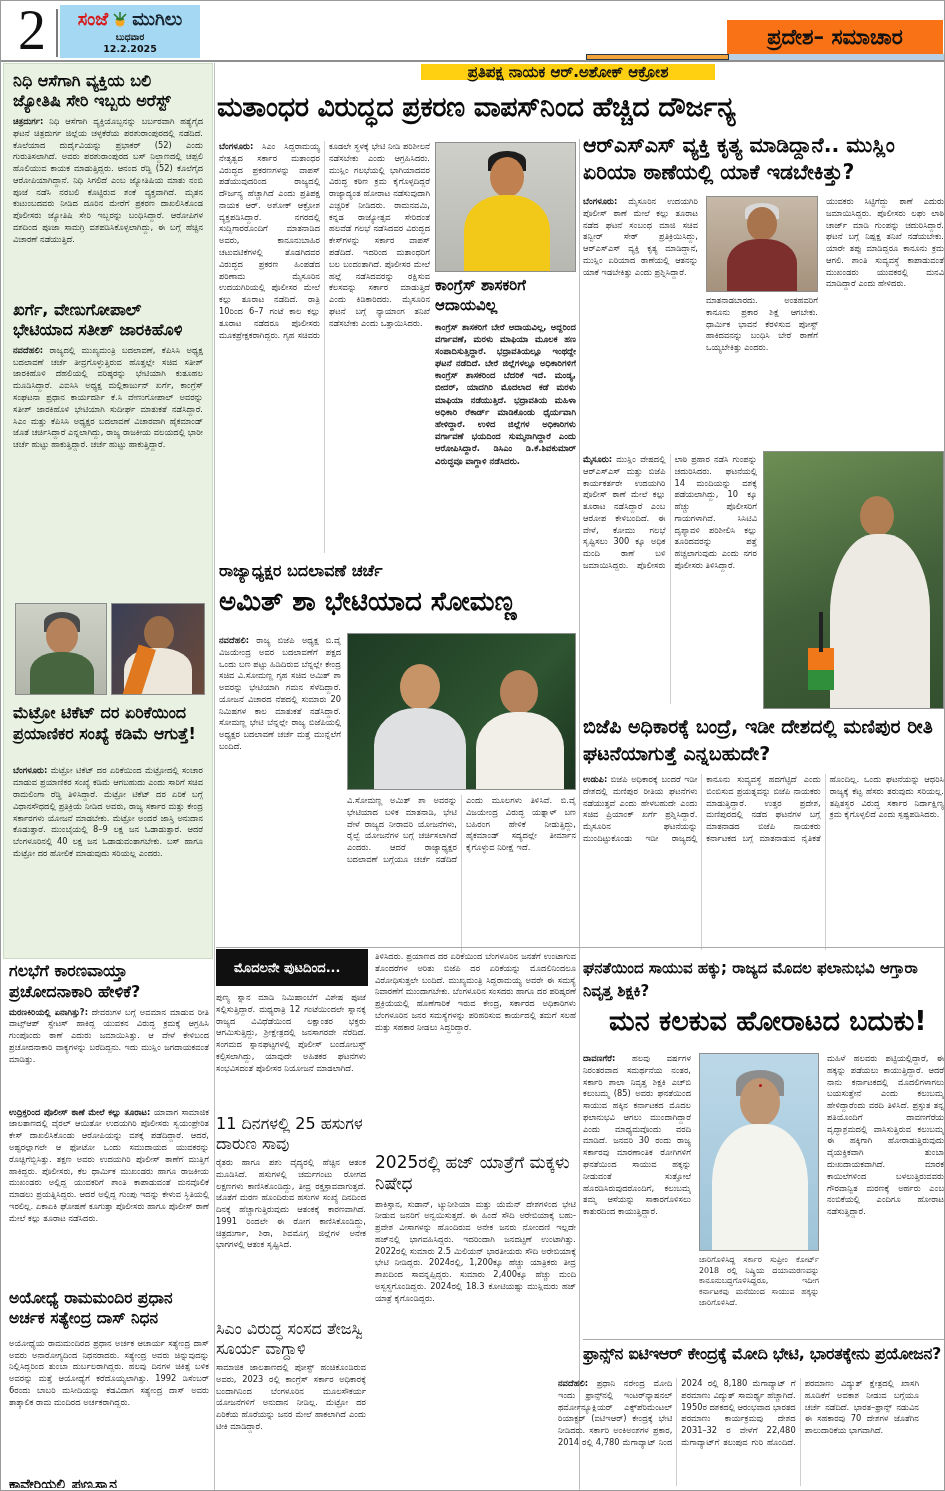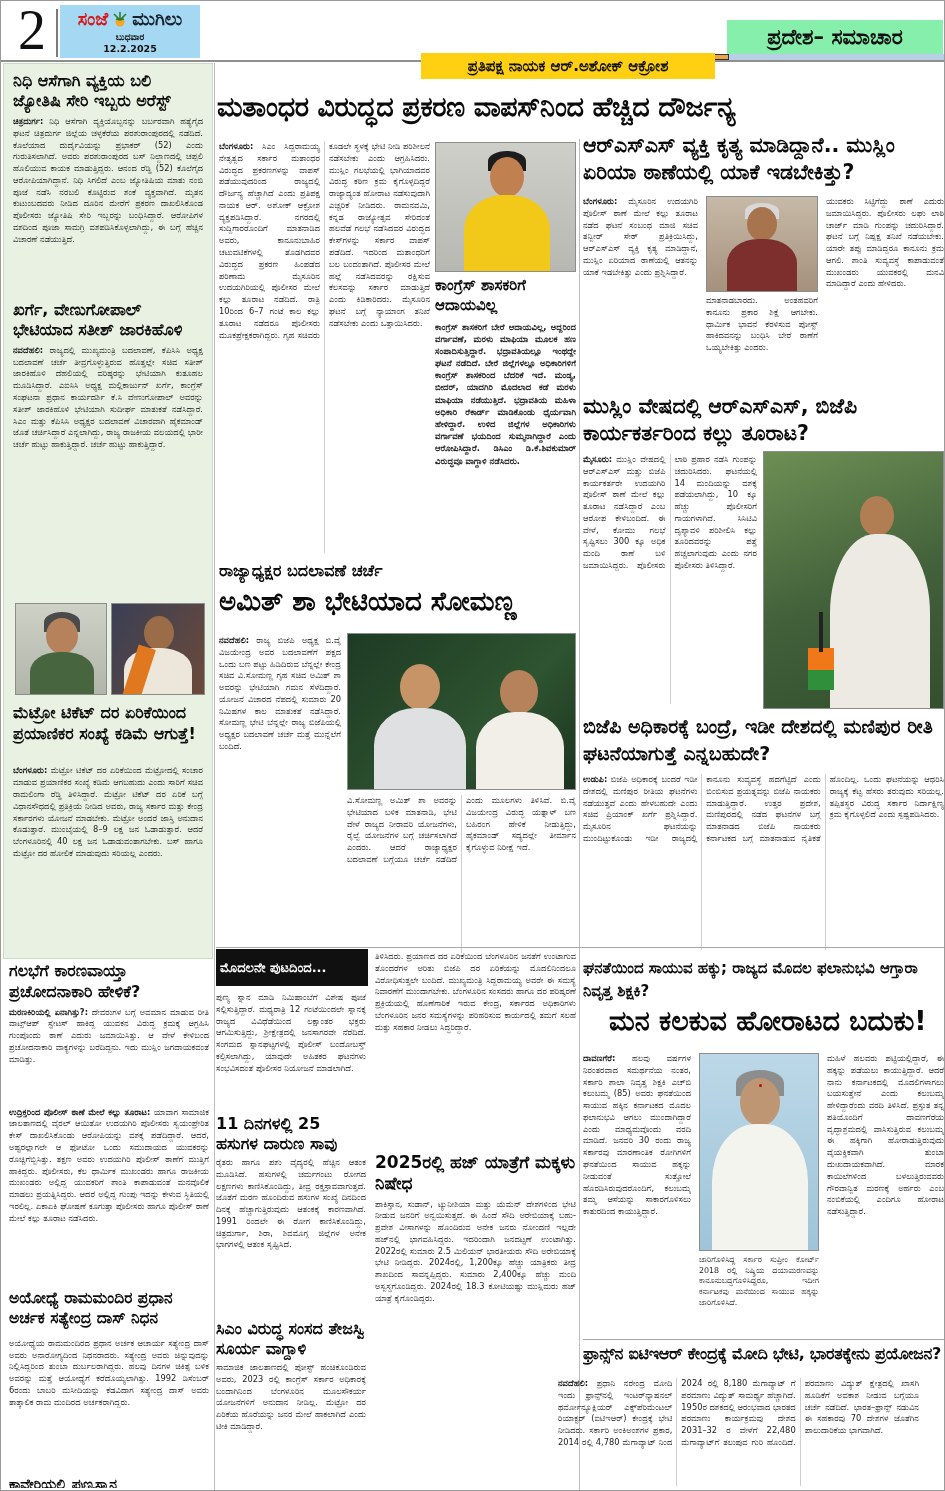--- a/index.html
+++ b/index.html
@@ -16,23 +16,23 @@
   .vline{position:absolute;width:1px;background:#bdbdbd}
   .hline{position:absolute;height:1px;background:#a8a8a8}
   .photo{position:absolute;overflow:hidden;border:1px solid #8d8d8d;box-sizing:border-box}
   .ph-head,.ph-torso,.ph-hair,.ph-sash,.ph-cube{position:absolute}
   .ph-head{border-radius:50%}
   .ph-torso{border-radius:45% 45% 0 0}
   .ph-hair{border-radius:50% 50% 0 0}
   .panel{background:#e9f2e2;border:1px solid #ccdcc2;box-sizing:border-box}
   .kicker{background:#ffd012;font-weight:bold;display:flex;align-items:center;justify-content:center}
   .quote-box{font-weight:600;font-size:8.4px;line-height:1.45;text-align:justify;color:#222}
-  .fp-box{background:#101010;color:#fff;font-weight:bold;display:flex;align-items:center;padding-left:4px;box-sizing:border-box}
+  .fp-box{background:#101010;color:#fff;font-weight:bold;display:flex;align-items:center;padding-left:18px;box-sizing:border-box}
   .cap{font-size:7.9px;line-height:1.35;text-align:justify;color:#222}
-  .subhead{font-weight:bold;line-height:1.25;color:#0b0b0b}
+  .subhead{font-weight:normal;line-height:1.25;color:#0b0b0b}
 </style>
 </head>
 <body>
 
 <div class="page">
 
   <div class="abs" style="left:8px;top:0px;width:46px;height:58px;font-family:'Liberation Serif',serif;font-size:56px;line-height:58px;text-align:center">2</div>
   <div class="abs" style="left:55px;top:8px;width:2px;height:48px;background:#7a7a7a"></div>
 
   <div class="abs" style="left:59px;top:4px;width:140px;height:53px;background:#a5d9f3;text-align:center;padding-top:3px;box-sizing:border-box">
@@ -43,21 +43,21 @@
             <circle cx="10" cy="11" r="4.5" fill="#f5a623"></circle>
             <path d="M10 9 L4 3 M10 9 L10 1 M10 9 L16 3 M10 9 L6 8 M10 9 L14 8" stroke="#2e7d32" stroke-width="1.6" fill="none"></path>
           </svg>
       </span>
       <span style="color:#16222e;font-weight:bold;font-size:18px">ಮುಗಿಲು</span>
     </div>
     <div style="font-size:9px;font-weight:bold;margin-top:2px">ಬುಧವಾರ</div>
     <div style="font-size:9.5px;font-weight:bold">12.2.2025</div>
   </div>
 
-  <div class="abs" style="left:726px;top:19px;width:216px;height:34px;background:#86efac;display:flex;align-items:center;justify-content:center">
+  <div class="abs" style="left:726px;top:19px;width:216px;height:34px;background:#f97316;display:flex;align-items:center;justify-content:center">
     <span style="font-size:21px;font-weight:bold">ಪ್ರದೇಶ– ಸಮಾಚಾರ</span>
   </div>
 
   <div class="abs" style="left:0;top:59px;width:945px;height:2px;background:#8f8f8f"></div>
   <div class="abs" style="left:585px;top:53px;width:143px;height:6px;background:#f2a33c;border:1px solid #24364c;box-sizing:border-box"></div>
   <div class="abs" style="left:728px;top:53px;width:216px;height:6px;background:#b9d0e4"></div>
 
   <div class="abs panel clip" style="left:2px;top:62px;width:210px;height:896px;padding:7px 9px">
     <div class="hl center" style="font-size:16px;line-height:1.28">ನಿಧಿ ಆಸೆಗಾಗಿ ವ್ಯಕ್ತಿಯ ಬಲಿ ಜ್ಯೋತಿಷಿ ಸೇರಿ ಇಬ್ಬರು ಅರೆಸ್ಟ್</div>
     <p class="body-text clip" style="margin:4px 0 6px;height:178px">
@@ -81,21 +81,21 @@
         <div class="ph-sash" style="left:18px;top:42px;width:18px;height:54px;background:#e07820;transform:rotate(18deg)"></div>
       </div>
     </div>
     <div class="hl center" style="font-size:16px;line-height:1.3">ಮೆಟ್ರೋ ಟಿಕೆಟ್ ದರ ಏರಿಕೆಯಿಂದ ಪ್ರಯಾಣಿಕರ ಸಂಖ್ಯೆ ಕಡಿಮೆ ಆಗುತ್ತೆ!</div>
     <p class="body-text clip" style="margin:21px 0 0;height:140px">
       <span class="dateline">ಬೆಂಗಳೂರು:</span>
       <span>ಮೆಟ್ರೋ ಟಿಕೆಟ್ ದರ ಏರಿಕೆಯಿಂದ ಮೆಟ್ರೋದಲ್ಲಿ ಸಂಚಾರ ಮಾಡುವ ಪ್ರಯಾಣಿಕರ ಸಂಖ್ಯೆ ಕಡಿಮೆ ಆಗಬಹುದು ಎಂದು ಸಾರಿಗೆ ಸಚಿವ ರಾಮಲಿಂಗಾ ರೆಡ್ಡಿ ತಿಳಿಸಿದ್ದಾರೆ. ಮೆಟ್ರೋ ಟಿಕೆಟ್ ದರ ಏರಿಕೆ ಬಗ್ಗೆ ವಿಧಾನಸೌಧದಲ್ಲಿ ಪ್ರತಿಕ್ರಿಯೆ ನೀಡಿದ ಅವರು, ರಾಜ್ಯ ಸರ್ಕಾರ ಮತ್ತು ಕೇಂದ್ರ ಸರ್ಕಾರಗಳು ಯೋಜನೆ ಮಾಡಬೇಕು. ಮೆಟ್ರೋ ಅಂದರೆ ಜಾಸ್ತಿ ಅನುದಾನ ಕೊಡುತ್ತಾರೆ. ಮುಂಬೈಯಲ್ಲಿ 8–9 ಲಕ್ಷ ಜನ ಓಡಾಡುತ್ತಾರೆ. ಆದರೆ ಬೆಂಗಳೂರಿನಲ್ಲಿ 40 ಲಕ್ಷ ಜನ ಓಡಾಡುವಂತಾಗಬೇಕು. ಬಸ್ ಹಾಗೂ ಮೆಟ್ರೋ ದರ ಹೋಲಿಕೆ ಮಾಡುವುದು ಸರಿಯಲ್ಲ ಎಂದರು.</span>
     </p>
   </div>
 
-  <div class="abs kicker" style="left:420px;top:52px;width:294px;height:26px">
+  <div class="abs kicker" style="left:420px;top:63px;width:294px;height:16px">
     <span style="font-size:15px">ಪ್ರತಿಪಕ್ಷ ನಾಯಕ ಆರ್.ಅಶೋಕ್ ಆಕ್ರೋಶ</span>
   </div>
   <div class="abs hl" style="left:216px;top:90px;width:727px;height:46px;font-size:27px;white-space:nowrap;letter-spacing:-0.4px">ಮತಾಂಧರ ವಿರುದ್ಧದ ಪ್ರಕರಣ ವಾಪಸ್‌ನಿಂದ ಹೆಚ್ಚಿದ ದೌರ್ಜನ್ಯ</div>
 
   <div class="abs body-text cols2 clip" style="left:218px;top:140px;width:211px;height:412px">
     <span class="dateline">ಬೆಂಗಳೂರು:</span>
     <span>ಸಿಎಂ ಸಿದ್ದರಾಮಯ್ಯ ನೇತೃತ್ವದ ಸರ್ಕಾರ ಮತಾಂಧರ ವಿರುದ್ಧದ ಪ್ರಕರಣಗಳನ್ನು ವಾಪಸ್ ಪಡೆಯುವುದರಿಂದ ರಾಜ್ಯದಲ್ಲಿ ದೌರ್ಜನ್ಯ ಹೆಚ್ಚಾಗಿದೆ ಎಂದು ಪ್ರತಿಪಕ್ಷ ನಾಯಕ ಆರ್. ಅಶೋಕ್ ಆಕ್ರೋಶ ವ್ಯಕ್ತಪಡಿಸಿದ್ದಾರೆ. ನಗರದಲ್ಲಿ ಸುದ್ದಿಗಾರರೊಂದಿಗೆ ಮಾತನಾಡಿದ ಅವರು, ಕಾನೂನುಬಾಹಿರ ಚಟುವಟಿಕೆಗಳಲ್ಲಿ ತೊಡಗಿದವರ ವಿರುದ್ಧದ ಪ್ರಕರಣ ಹಿಂಪಡೆದ ಪರಿಣಾಮ ಮೈಸೂರಿನ ಉದಯಗಿರಿಯಲ್ಲಿ ಪೊಲೀಸರ ಮೇಲೆ ಕಲ್ಲು ತೂರಾಟ ನಡೆದಿದೆ. ರಾತ್ರಿ 10ರಿಂದ 6–7 ಗಂಟೆ ಕಾಲ ಕಲ್ಲು ತೂರಾಟ ನಡೆದರೂ ಪೊಲೀಸರು ಮೂಕಪ್ರೇಕ್ಷಕರಾಗಿದ್ದರು. ಗೃಹ ಸಚಿವರು ಕೂಡಲೇ ಸ್ಥಳಕ್ಕೆ ಭೇಟಿ ನೀಡಿ ಪರಿಶೀಲನೆ ನಡೆಸಬೇಕು ಎಂದು ಆಗ್ರಹಿಸಿದರು. ಮುಸ್ಲಿಂ ಗಲಭೆಯಲ್ಲಿ ಭಾಗಿಯಾದವರ ವಿರುದ್ಧ ಕಠಿಣ ಕ್ರಮ ಕೈಗೊಳ್ಳದಿದ್ದರೆ ರಾಜ್ಯಾದ್ಯಂತ ಹೋರಾಟ ನಡೆಸುವುದಾಗಿ ಎಚ್ಚರಿಕೆ ನೀಡಿದರು. ರಾಮನವಮಿ, ಕನ್ನಡ ರಾಜ್ಯೋತ್ಸವ ಸೇರಿದಂತೆ ಹಲವೆಡೆ ಗಲಭೆ ನಡೆಸಿದವರ ವಿರುದ್ಧದ ಕೇಸ್‌ಗಳನ್ನು ಸರ್ಕಾರ ವಾಪಸ್ ಪಡೆದಿದೆ. ಇದರಿಂದ ಮತಾಂಧರಿಗೆ ಬಲ ಬಂದಂತಾಗಿದೆ. ಪೊಲೀಸರ ಮೇಲೆ ಹಲ್ಲೆ ನಡೆಸಿದವರನ್ನು ರಕ್ಷಿಸುವ ಕೆಲಸವನ್ನು ಸರ್ಕಾರ ಮಾಡುತ್ತಿದೆ ಎಂದು ಕಿಡಿಕಾರಿದರು. ಮೈಸೂರಿನ ಘಟನೆ ಬಗ್ಗೆ ನ್ಯಾಯಾಂಗ ತನಿಖೆ ನಡೆಸಬೇಕು ಎಂದು ಒತ್ತಾಯಿಸಿದರು.</span>
   </div>
 
   <div class="photo" style="left:434px;top:141px;width:141px;height:130px;background:linear-gradient(#cfcfc9,#b8b8b2)">
@@ -118,21 +118,20 @@
       <div class="photo" style="position:relative;width:100%;height:96px;background:linear-gradient(#c7b9a8,#a5917c);display:block">
         <div class="ph-hair" style="left:38px;top:6px;width:34px;height:16px;background:#d8d8d8"></div>
         <div class="ph-head" style="left:40px;top:10px;width:30px;height:34px;background:#a8744e"></div>
         <div class="ph-torso" style="left:20px;top:42px;width:70px;height:54px;background:#7c2f2c"></div>
       </div>
       <div class="body-text clip" style="height:92px;margin-top:3px">ಮಾತನಾಡಬಾರದು. ಅಂತಹವರಿಗೆ ಕಾನೂನು ಪ್ರಕಾರ ಶಿಕ್ಷೆ ಆಗಬೇಕು. ಧಾರ್ಮಿಕ ಭಾವನೆ ಕೆರಳಿಸುವ ಪೋಸ್ಟ್ ಹಾಕಿದವನನ್ನು ಬಂಧಿಸಿ ಬೇರೆ ಠಾಣೆಗೆ ಒಯ್ಯಬೇಕಿತ್ತು ಎಂದರು.</div>
     </div>
     <div class="body-text clip" style="flex:1;height:194px">ಯುವಕರು ಸಿಟ್ಟಿಗೆದ್ದು ಠಾಣೆ ಎದುರು ಜಮಾಯಿಸಿದ್ದರು. ಪೊಲೀಸರು ಲಘು ಲಾಠಿ ಚಾರ್ಜ್ ಮಾಡಿ ಗುಂಪನ್ನು ಚದುರಿಸಿದ್ದಾರೆ. ಘಟನೆ ಬಗ್ಗೆ ನಿಷ್ಪಕ್ಷ ತನಿಖೆ ನಡೆಯಬೇಕು. ಯಾರೇ ತಪ್ಪು ಮಾಡಿದ್ದರೂ ಕಾನೂನು ಕ್ರಮ ಆಗಲಿ. ಶಾಂತಿ ಸುವ್ಯವಸ್ಥೆ ಕಾಪಾಡುವಂತೆ ಮುಖಂಡರು ಯುವಕರಲ್ಲಿ ಮನವಿ ಮಾಡಿದ್ದಾರೆ ಎಂದು ಹೇಳಿದರು.</div>
   </div>
 
-  <div class="abs hl center" style="left:582px;top:392px;width:361px;height:58px;font-size:20.5px;line-height:1.32">ಮುಸ್ಲಿಂ ವೇಷದಲ್ಲಿ ಆರ್‌ಎಸ್‌ಎಸ್, ಬಿಜೆಪಿ ಕಾರ್ಯಕರ್ತರಿಂದ ಕಲ್ಲು ತೂರಾಟ?</div>
   <div class="abs body-text cols2 clip" style="left:582px;top:453px;width:174px;height:250px">
     <span class="dateline">ಮೈಸೂರು:</span>
     <span>ಮುಸ್ಲಿಂ ವೇಷದಲ್ಲಿ ಆರ್‌ಎಸ್‌ಎಸ್ ಮತ್ತು ಬಿಜೆಪಿ ಕಾರ್ಯಕರ್ತರೇ ಉದಯಗಿರಿ ಪೊಲೀಸ್ ಠಾಣೆ ಮೇಲೆ ಕಲ್ಲು ತೂರಾಟ ನಡೆಸಿದ್ದಾರೆ ಎಂಬ ಆರೋಪ ಕೇಳಿಬಂದಿದೆ. ಈ ವೇಳೆ, ಕೋಮು ಗಲಭೆ ಸೃಷ್ಟಿಸಲು 300 ಕ್ಕೂ ಅಧಿಕ ಮಂದಿ ಠಾಣೆ ಬಳಿ ಜಮಾಯಿಸಿದ್ದರು. ಪೊಲೀಸರು ಲಾಠಿ ಪ್ರಹಾರ ನಡೆಸಿ ಗುಂಪನ್ನು ಚದುರಿಸಿದರು. ಘಟನೆಯಲ್ಲಿ 14 ಮಂದಿಯನ್ನು ವಶಕ್ಕೆ ಪಡೆಯಲಾಗಿದ್ದು, 10 ಕ್ಕೂ ಹೆಚ್ಚು ಪೊಲೀಸರಿಗೆ ಗಾಯಗಳಾಗಿವೆ. ಸಿಸಿಟಿವಿ ದೃಶ್ಯಾವಳಿ ಪರಿಶೀಲಿಸಿ ಕಲ್ಲು ತೂರಿದವರನ್ನು ಪತ್ತೆ ಹಚ್ಚಲಾಗುವುದು ಎಂದು ನಗರ ಪೊಲೀಸರು ತಿಳಿಸಿದ್ದಾರೆ.</span>
   </div>
   <div class="photo" style="left:762px;top:450px;width:181px;height:258px;background:linear-gradient(160deg,#6d8f54,#42603a 55%,#33502e)">
     <div class="ph-head" style="left:96px;top:44px;width:34px;height:40px;background:#b07e52"></div>
     <div class="ph-torso" style="left:66px;top:82px;width:100px;height:176px;background:#eceae2"></div>
     <div class="ph-cube" style="left:44px;top:196px;width:26px;height:22px;background:#f07818"></div>
     <div class="ph-cube" style="left:44px;top:218px;width:26px;height:20px;background:#2f8f3a"></div>
     <div class="ph-cube" style="left:55px;top:160px;width:4px;height:40px;background:#222"></div>

